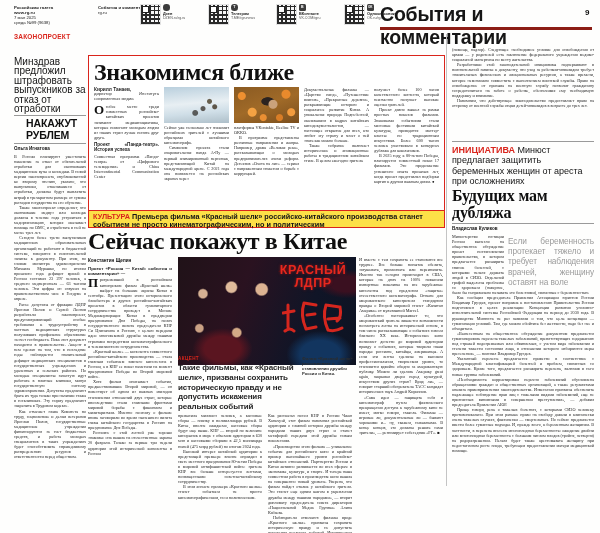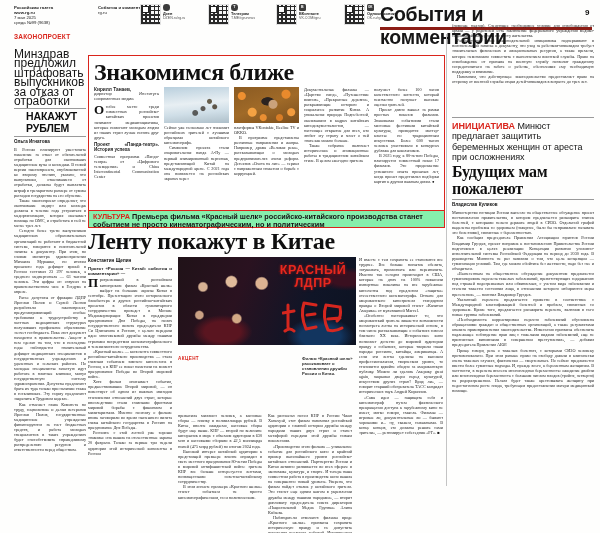--- a/index.html
+++ b/index.html
@@ -33,21 +33,21 @@
   .t p.noind{text-indent:0;}
   .dc{float:left;font:700 13px/11px "Liberation Serif",serif;padding-right:1.5px;color:#111;}
   .rule{height:0.7px;background:#9a9a9a;border:none;margin:2px 0;}
   .by{font:700 4.6px/6px "Liberation Sans",sans-serif;color:#111;margin:1px 0 2px;}
   .klabel{color:#da251c;font-weight:700;}
   .subhead{font:700 4.6px/5.4px "Liberation Sans",sans-serif;margin:2px 0 1px;text-indent:0;}
 
   
   .left-col{position:absolute;left:14px;top:33px;width:72px;}
   .left-kicker{font:700 6.5px/7px "Liberation Sans",sans-serif;color:#da251c;letter-spacing:0.2px;}
-  .left-deck{font-size:12px;line-height:9.4px;color:#141414;margin-top:10px;}
+  .left-deck{font-size:10px;line-height:9.4px;color:#141414;margin-top:17px;}
   .left-h{font:800 10.5px/11.5px "Liberation Sans",sans-serif;color:#0f0f0f;margin:2px 12px;letter-spacing:-0.1px;}
   .left-body{height:334px;overflow:hidden;}
 
   
   .coop{position:absolute;left:88px;top:55px;width:357px;height:157px;border:1.3px solid #da251c;box-sizing:border-box;padding:3px 5px;background:#fff;}
   .kick{font:700 7.3px/8.2px "Liberation Sans",sans-serif;color:#141414;}
   .coop-h{font:600 24px/25px "Liberation Serif","DejaVu Serif",serif;color:#101010;margin:1px 0 2px;letter-spacing:-0.4px;}
   .coop-cols{display:flex;gap:5px;height:101px;overflow:hidden;}
   .coop-col{flex:1;overflow:hidden;}
   .coop-by-name{font:700 4.8px/5.4px "Liberation Sans",sans-serif;}
@@ -64,30 +64,30 @@
      radial-gradient(ellipse at 52% 40%, #2b2320 0 6px, transparent 7px),
      radial-gradient(circle at 12% 25%, #ef9030 0 3.5px, transparent 4.5px),
      radial-gradient(circle at 28% 70%, #f4a243 0 4px, transparent 5px),
      radial-gradient(circle at 80% 20%, #e88a2c 0 4px, transparent 5px),
      radial-gradient(circle at 88% 70%, #f29b3e 0 3.5px, transparent 4.5px),
      radial-gradient(circle at 45% 85%, #ea8f33 0 3px, transparent 4px),
      radial-gradient(circle at 70% 85%, #d97d26 0 3px, transparent 4px),
      linear-gradient(160deg,#8a5a22 0%,#a06a28 50%,#7a4e1d 100%);}
 
   
-  .cult-kick{position:absolute;left:88px;top:210px;width:357px;height:18px;border:1.3px solid #da251c;box-sizing:border-box;padding:1.5px 4px;background:#86efac;}
+  .cult-kick{position:absolute;left:88px;top:210px;width:357px;height:18px;border:1.3px solid #da251c;box-sizing:border-box;padding:1.5px 4px;background:#fde047;}
   .cult-h{position:absolute;left:88px;top:229px;width:357px;font:600 24px/25px "Liberation Serif","DejaVu Serif",serif;color:#0f0f0f;letter-spacing:-0.4px;}
   .cult-col{position:absolute;width:84px;overflow:hidden;}
   .c1{left:88px;top:257px;height:276px;}
   .c2{left:178px;top:413px;height:120px;}
   .c3{left:268px;top:413px;height:120px;}
   .c4{left:359px;top:257px;height:276px;}
   .intro{font:700 4.4px/5.2px "Liberation Sans",sans-serif;margin-bottom:1px;}
 
-  .poster{position:absolute;left:178px;top:257px;width:178px;height:88px;overflow:hidden;
+  .poster{position:absolute;left:178px;top:257px;width:178px;height:108px;overflow:hidden;
      background:
       radial-gradient(circle at 14% 34%, #d6b193 0 4px, transparent 5.5px),
       radial-gradient(circle at 30% 28%, #e0bb9b 0 5px, transparent 6.5px),
       radial-gradient(circle at 47% 30%, #dcb392 0 5.5px, transparent 7px),
       radial-gradient(circle at 12% 66%, #caa184 0 3.6px, transparent 5px),
       radial-gradient(circle at 33% 70%, #d3a986 0 4px, transparent 5.5px),
       radial-gradient(ellipse at 25% 85%, #5a1520 0 18px, transparent 30px),
       radial-gradient(ellipse at 80% 90%, #12355f 0 20px, transparent 34px),
       radial-gradient(ellipse at 95% 25%, #3a1020 0 16px, transparent 30px),
       linear-gradient(110deg,#201218 0%,#2a1220 35%,#101527 70%,#0d1322 100%);}
@@ -95,21 +95,21 @@
      font:800 12.5px/13px "Liberation Sans",sans-serif;letter-spacing:0.5px;text-shadow:0 0 3px rgba(230,30,20,.55);}
   .poster-cn{position:absolute;right:10px;top:40px;}
   .pagoda{position:absolute;right:64px;top:8px;width:0;height:0;border-left:7px solid transparent;border-right:7px solid transparent;border-bottom:7px solid #401018;opacity:.9;}
   .cap{position:absolute;left:302px;top:356px;width:54px;font:700 4.2px/5px "Liberation Sans",sans-serif;color:#2c2c2c;text-align:left;}
   .accent{position:absolute;left:178px;top:356px;width:120px;}
   .accent-label{font:700 4.6px/5px "Liberation Sans",sans-serif;color:#da251c;letter-spacing:0.4px;margin-bottom:2px;}
   .accent-quote{font:700 8px/9.8px "Liberation Sans",sans-serif;color:#262626;letter-spacing:-0.1px;}
 
   
   .vrule{position:absolute;left:446px;top:34px;width:0.8px;height:452px;background:#c4c4c4;}
-  .right-col{position:absolute;left:452px;top:23px;width:142px;}
+  .right-col{position:absolute;left:452px;top:47px;width:142px;}
   .tail{height:92px;overflow:hidden;}
   .init-deck{font:400 9px/10.4px "Liberation Sans",sans-serif;color:#141414;margin:3px 0 2px;}
   .init-deck .klabel{font-weight:700;}
   .init-h{font:600 16px/16.5px "Liberation Serif","DejaVu Serif",serif;color:#0f0f0f;letter-spacing:-0.2px;margin:1px 0 2px;}
   .init-body{overflow:hidden;height:252px;}
   .pullq{float:right;width:86px;margin:2px 0 2px 4px;font:400 8.3px/10.2px "Liberation Sans",sans-serif;color:#9b9b9b;letter-spacing:-0.1px;}
 </style>
 </head>
 <body>
 
@@ -210,21 +210,21 @@
         <p>Проект давно вышел за рамки простых показов фильмов. Знаковыми событиями стали массовые фестивали китайской культуры, проводятся мастер-классы по традиционным искусствам. Более 600 тысяч человек участвовало в конкурсах дубляжа для школьников.</p>
         <p>В 2025 году, к 80-летию Победы, планируется совместный показ 17 фильмов. Это продолжение успешного опыта прошлых лет, когда проект представлял подборки картин к другим важным датам. ●</p>
       </div>
     </div>
   </div>
 
   <div class="cult-kick kick">
     <span class="klabel">КУЛЬТУРА</span>
     <span>Премьера фильма «Красный шелк» российско-китайского производства станет событием не просто кинематографическим, но и политическим</span>
   </div>
-  <div class="cult-h">Ленту покажут в Китае</div>
+  <div class="cult-h">Сейчас покажут в Китае</div>
 
   <div class="cult-col c1 t">
     <div class="by">Константин Щепин</div>
     <div class="intro">Проект «Россия — Китай: события и комментарии» —</div>
     <p class="noind"><span class="dc">П</span><span>рогремевший в российском кинопрокате фильм «Красный шелк» выйдет на большие экраны Китая в сентябре. Презентацию этого исторического блокбастера и других российско-китайских проектов в области гуманитарного сотрудничества проведет в Москве Медиакорпорация Китая в преддверии празднования Дня Победы, на полях государственного визита председателя КНР Си Цзиньпина в Россию, с целью передачи идеи многовековой дружбы между нашими странами посредством кинематографического и телевизионного сотрудничества.</span></p>
     <p>«Красный шелк» — кинолента совместного российско-китайского производства — стала главным событием зимнего киносезона в России, а в КНР ее показ наметили на момент празднования Победы во Второй мировой войне.</p>
     <p>Хотя фильм описывает события, предшествовавшие Второй мировой, — он повествует об одном из важных эпизодов становления отношений двух стран, которые впоследствии стали главными фронтами мировой борьбы с фашизмом и милитаризмом. Именно поэтому о фильме вновь заговорили во время нынешнего визита главы китайского государства в Россию на празднование Дня Победы.</p>
     <p>Россияне с этой лентой уже хорошо знакомы: она вышла на отечественные экраны 20 февраля. Только за первые три недели аудитория этой исторической киноленты в России</p>
   </div>
 
@@ -240,20 +240,21 @@
         <path d="M22 6 Q18 18 24 32 M22 6 L34 8 M25 18 L33 17 M24 32 L34 30"></path>
         <path d="M44 8 Q40 20 46 33 M44 8 L58 10 Q60 20 55 24 M46 22 L58 21 M46 33 Q53 35 60 31"></path>
       </g>
     </svg>
   </div>
 
   <div class="cap">Фильм «Красный шелк» рассказывает о становлении дружбы России и Китая.</div>
 
   <div class="accent">
     <div class="accent-label">АКЦЕНТ</div>
+    <div class="accent-quote">Такие фильмы, как «Красный шелк», призваны сохранить историческую правду и не допустить искажения реальных событий</div>
   </div>
 
   <div class="cult-col c2 t">
     <p class="noind">превысила миллион человек, а кассовые сборы — планку в полмиллиарда рублей. В Китае, вполне ожидаемо, кассовые сборы будут еще выше. КНР — второй по величине кинорынок в мире с объемом аудитории в 630 млн и кассовыми сборами в 42,5 миллиарда юаней (475 млрд рублей) по итогам 2024 года.</p>
     <p>Высокий интерес китайской аудитории к предстоящей премьере вполне оправдан в свете местного празднования 80-летия Победы в мировой антифашистской войне: зритель КНР все больше интересуется лентами, посвященными советско-китайскому сотрудничеству.</p>
     <p>В этом аспекте премьера «Красного шелка» станет событием не просто кинематографическим, но и политическим.</p>
   </div>
   <div class="cult-col c3 t">
     <p class="noind">Как рассказал посол КНР в России Чжан Ханьхуэй, этот фильм напомнил российской аудитории о славной истории дружбы между народами наших двух стран и станет метафорой передачи этой дружбы новым поколениям.</p>
     <p>«Производство этого фильма — уникальное событие для российского кино и крайний пример высочайшего уровня российско-китайских отношений. Партнерство России и Китая активно развивается во всех сферах: в экономике, культуре, и спорте. И теперь наша совместная работа в производстве кино вышла на совершенно новый уровень. Уверена, что фильм найдет отклик у китайского зрителя. Это станет еще одним шагом в укреплении дружбы между нашими народами», — вторит дипломату председатель совета директоров «Национальной Медиа Группы» Алина Кабаева.</p>
@@ -271,24 +272,25 @@
     <div class="t tail">
       <p class="noind">(помощь, надзор). Следующее необходимое условие для освобождения от армии — у родителей есть заключение федерального учреждения медико-социальной экспертизы по месту жительства.</p>
       <p>Разработчики этой законодательной инициативы подчеркивают в пояснительной записке к документу, что уход за ребенком-инвалидом требует значительных физических и эмоциональных ресурсов, а также времени, которое невозможно совместить с выполнением воинской службы. Право на освобождение от призыва на военную службу позволит гражданину сосредоточиться на заботе о ребенке, обеспечивая ему необходимую поддержку и внимание.</p>
       <p>Напомним, что действующее законодательство предоставляет право на отсрочку от военной службы отцам детей-инвалидов в возрасте до трех лет.</p>
     </div>
     <hr class="rule">
     <div class="init-deck">
       <span class="klabel">ИНИЦИАТИВА</span>
       <span>Минюст предлагает защитить беременных женщин от ареста при осложнениях</span>
     </div>
-    <div class="init-h">Будущих мам пожалеют</div>
+    <div class="init-h">Будущих мам дубляжа</div>
     <hr class="rule">
     <div class="by">Владислав Куликов</div>
     <div class="t init-body">
+      <div class="pullq">Если беременность протекает тяжело и требует наблюдения врачей, женщину оставят на воле</div>
       <p class="noind">Министерство юстиции России вынесло на общественное обсуждение проект постановления правительства, в котором предлагается расширить список болезней, с которыми нельзя держать людей в СИЗО. Отдельной графой выделены проблемы со здоровьем (наверное, было бы неправильно называть это болезнями), связанные с беременностью.</p>
       <p>Как сообщил председатель Правления Ассоциации юристов России Владимир Груздев, проект поправок к постановлению Правительства России подготовлен в целях реализации Концепции развития уголовно-исполнительной системы Российской Федерации на период до 2030 года. В руководстве Минюста не раз заявляли о том, что цель концепции — гуманизация условий. Там, где можно обойтись без жесткости, надо без нее и обходиться.</p>
       <p>«Вынесенным на общественное обсуждение документом предлагается гуманизировать перечень тяжелых заболеваний, препятствующих содержанию под стражей подозреваемых или обвиняемых, с учетом вида заболевания и степени тяжести состояния лица, в отношении которого избираются меры пресечения», — пояснил Владимир Груздев.</p>
       <p>Указанный перечень предлагается привести в соответствие с Международной классификацией болезней и проблем, связанных со здоровьем. Кроме того, предлагается расширить перечень, включив в него новые группы заболеваний.</p>
       <p>«Необходимость корректировки перечня заболеваний обусловлена обращениями граждан и общественных организаций, а также результатами анализа правоприменения законодательства. Изменения призваны обеспечить надлежащее соблюдение прав лиц с тяжелыми видами заболеваний, еще не признанных виновными в совершении преступления», — добавил председатель Правления АЮР.</p>
       <p>Проще говоря, речь о тяжелых болезнях, с которыми СИЗО человеку противопоказано. При этом раньше право на свободу давали в клинически очень тяжелых случаях, фактически — смертельных. Но сейчас предлагается ввести более гуманные подходы. И, прежде всего, к беременным женщинам. В частности, в перечень внесена многоплодная беременность: ожидание двойни или многоплодная беременность с большим числом плодов (тройня, четверня) на родоразрешении. Нельзя будет также арестовывать женщину при недостаточном росте плода, требующем предоставления матери медицинской помощи.</p>
     </div>
   </div>
 
 </div>

